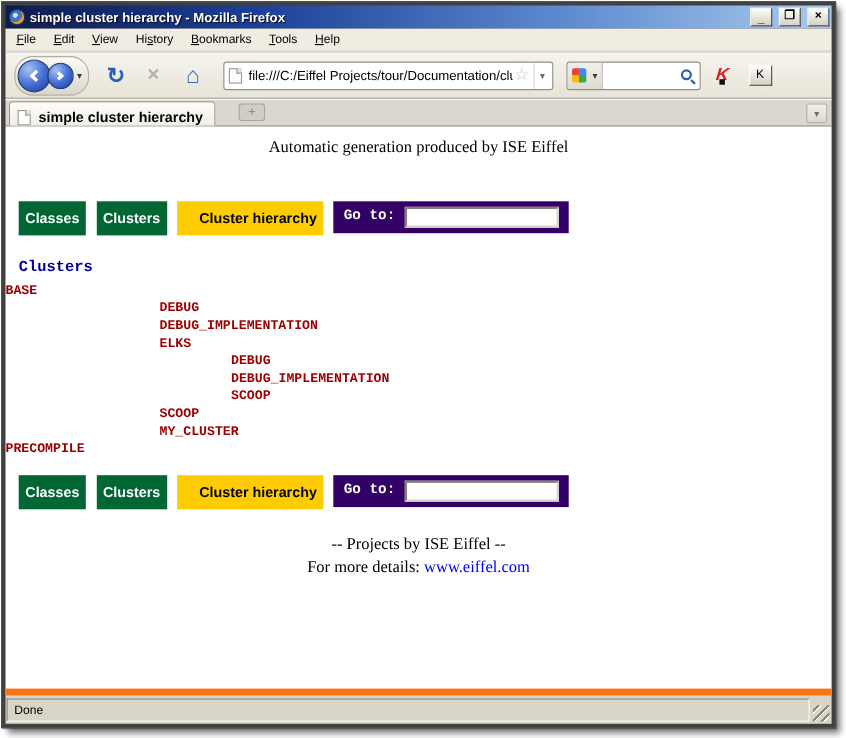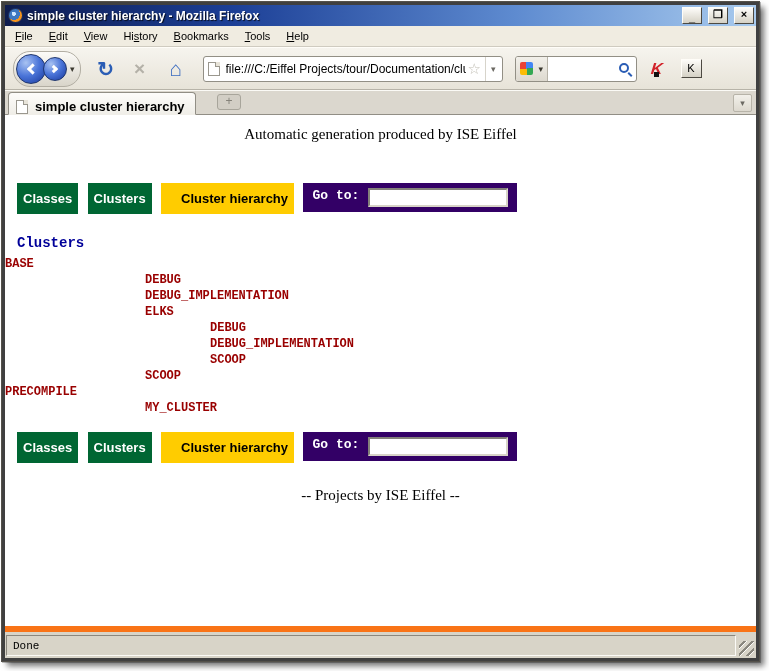--- a/index.html
+++ b/index.html
@@ -134,21 +134,21 @@
   .lv3 { padding-left:205px; }
 
   .footer { margin-top:22px; text-align:center; font-family:"Liberation Serif", serif;
     font-size:15px; color:#000; line-height:21px; }
   .footer a { color:#0000ee; text-decoration:none; }
 
   
   .statusbar { height:26px; flex:0 0 26px; background:#d8d4c8; display:flex;
     align-items:stretch; padding:3px 2px 2px 1px; gap:3px; }
   .status-panel { flex:1; border:1px solid; border-color:#8a877e #fbfaf6 #fbfaf6 #8a877e;
-    display:flex; align-items:center; padding-left:6px; font-size:11px; color:#000;font-family:Liberation Mono, monospace; }
+    display:flex; align-items:center; padding-left:6px; font-size:11px; color:#000; }
   .resize-grip { width:15px; align-self:flex-end; height:15px;
     background:repeating-linear-gradient(135deg, transparent 0 3px, #8a877e 3px 5px, #fdfcf9 5px 6px); }
 </style>
 </head>
 <body>
 
 <div class="frame">
 
   <div class="titlebar">
     <span class="ff-logo"></span>
@@ -233,36 +233,39 @@
 
     <div class="tree">
       <div class="tree-row lv1">BASE</div>
       <div class="tree-row lv2">DEBUG</div>
       <div class="tree-row lv2">DEBUG_IMPLEMENTATION</div>
       <div class="tree-row lv2">ELKS</div>
       <div class="tree-row lv3">DEBUG</div>
       <div class="tree-row lv3">DEBUG_IMPLEMENTATION</div>
       <div class="tree-row lv3">SCOOP</div>
       <div class="tree-row lv2">SCOOP</div>
+      <div class="tree-row lv2">MY_CLUSTER</div>
       <div class="tree-row lv1">PRECOMPILE</div>
-      <div class="tree-row lv2">MY_CLUSTER</div>
     </div>
 
     <div class="nav-row nav-row-2">
       <a class="ebtn ebtn-green">Classes</a>
       <a class="ebtn ebtn-green">Clusters</a>
       <a class="ebtn ebtn-yellow">Cluster hierarchy</a>
       <span class="goto-block">
         <span class="goto-label">Go to:</span>
         <input class="goto-input" type="text" value="" style="">
       </span>
     </div>
 
     <div class="footer">
       <div>-- Projects by ISE Eiffel --</div>
+      <div>
+        <span>For more details: </span><a href="#">www.eiffel.com</a>
+      </div>
     </div>
   </div>
 
   <div class="statusbar">
     <div class="status-panel">
       <span>Done</span>
     </div>
     <span class="resize-grip"></span>
   </div>
 

